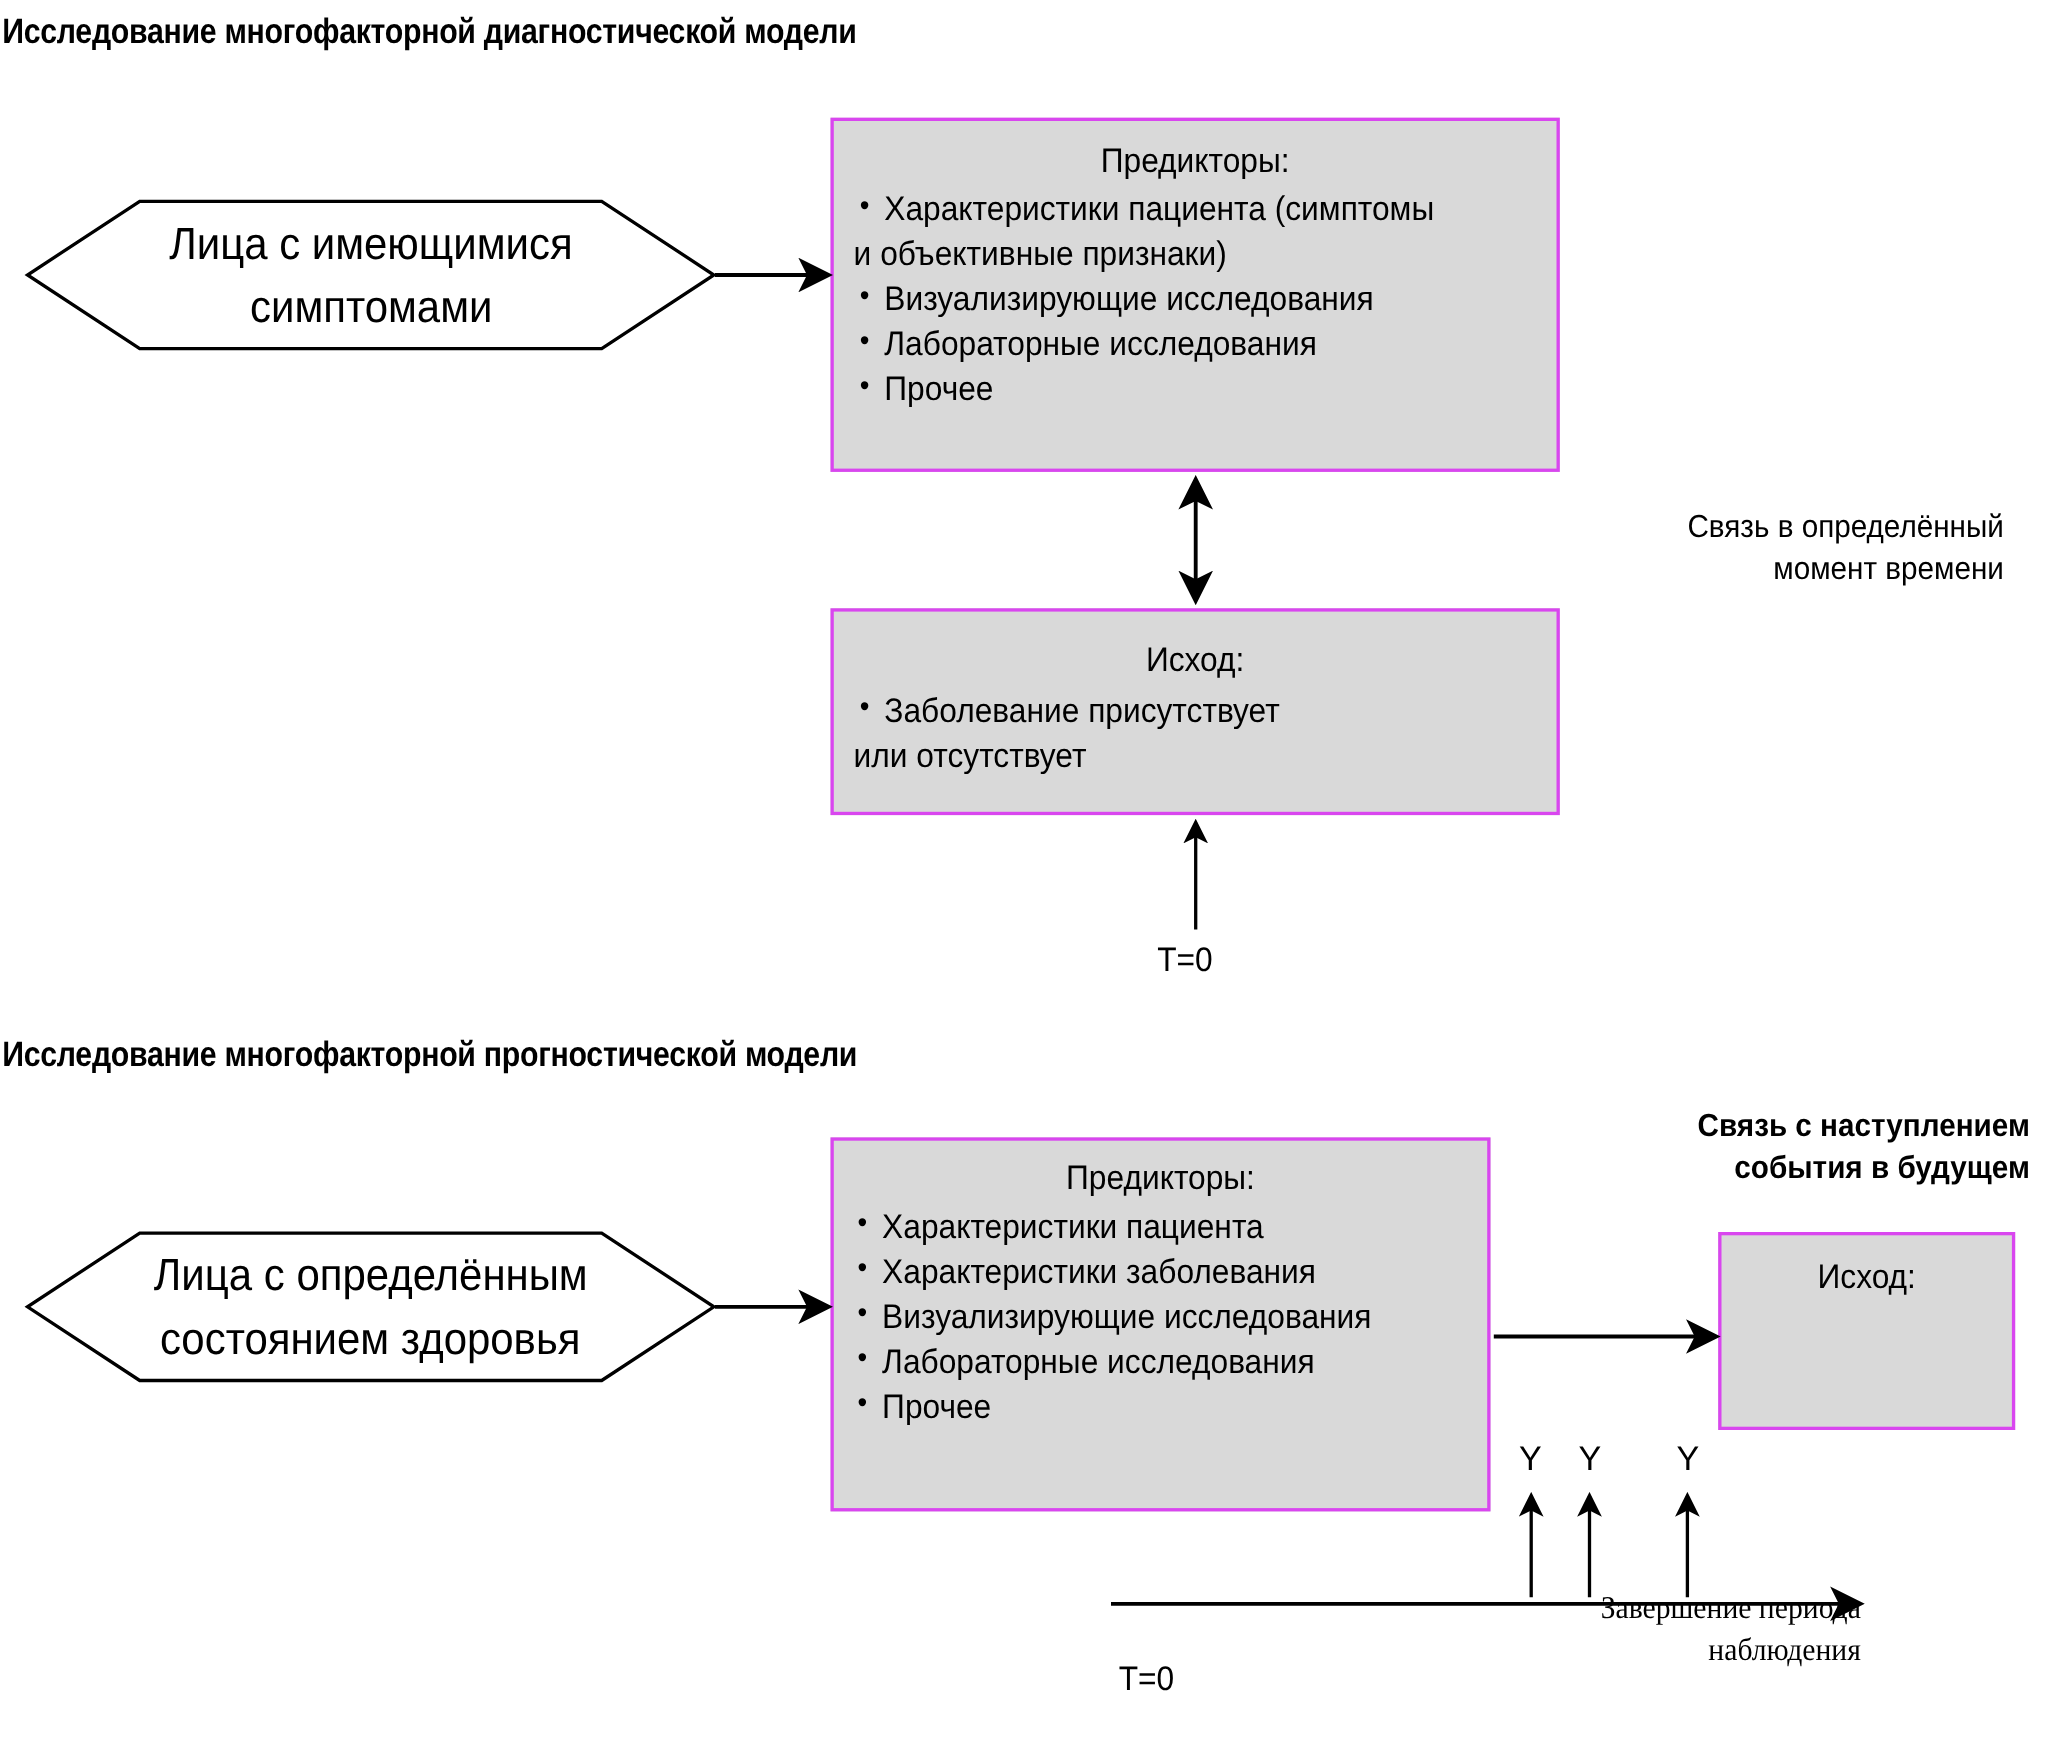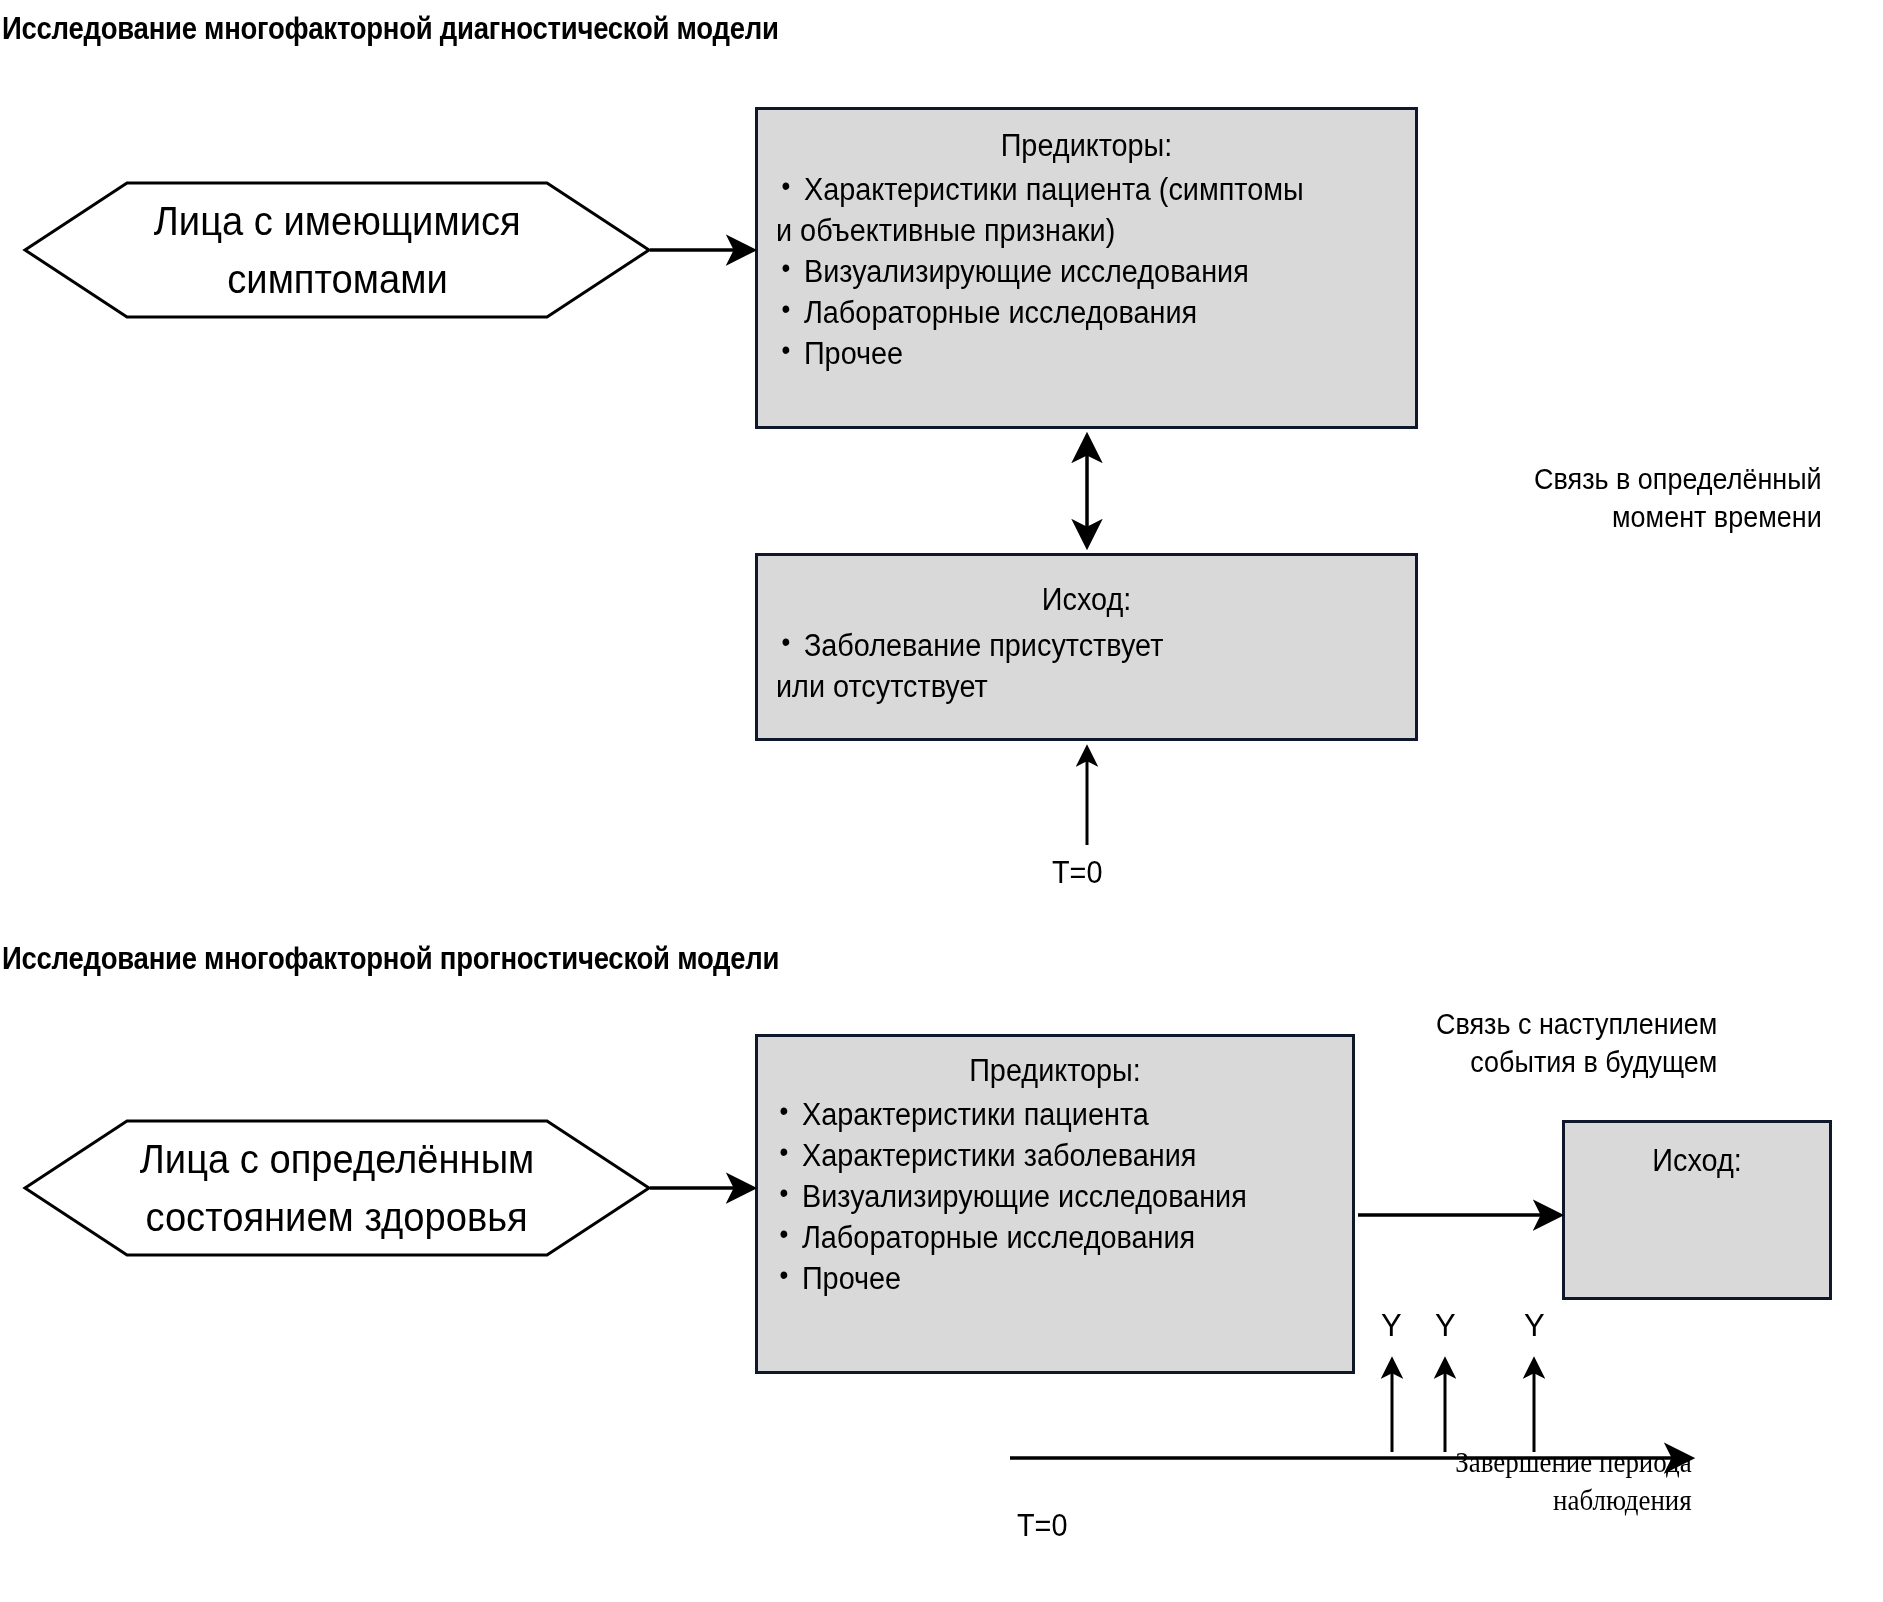--- a/index.html
+++ b/index.html
@@ -24,21 +24,21 @@
     font-size: 32px;
     letter-spacing: -0.3px;
     transform: scaleX(0.86);
     transform-origin: left center;
     white-space: nowrap;
     color: #000;
   }
   .box {
     position: absolute;
     background: #d9d9d9;
-    border: 3px solid #0f172a;
+    border: 3px solid #d946ef;
     box-sizing: border-box;
   }
   .box-title {
     text-align: center;
     font-size: 31px;
     line-height: 1.30;
     transform: scaleX(0.93);
     white-space: nowrap;
   }
   .bullets {
@@ -176,21 +176,21 @@
     <div class="box-title">Предикторы:</div>
     <ul class="bullets" style="margin-top:4px;">
       <li>Характеристики пациента</li>
       <li>Характеристики заболевания</li>
       <li>Визуализирующие исследования</li>
       <li>Лабораторные исследования</li>
       <li>Прочее</li>
     </ul>
   </div>
 
-  <div class="annot" style="left:1341px; top:1005px; width:390px;">
+  <div class="annot" style="left:1469px; top:1005px; width:390px;font-weight:bold;">
     <span>Связь с наступлением</span>
     <span>события в будущем</span>
   </div>
 
   <div class="box" style="left:1562px; top:1120px; width:270px; height:180px; padding:18px 14px 0 14px;">
     <div class="box-title">Исход:</div>
   </div>
 
   <div class="ymark" style="left:1381px; top:1308px;">Y</div>
   <div class="ymark" style="left:1435px; top:1308px;">Y</div>

